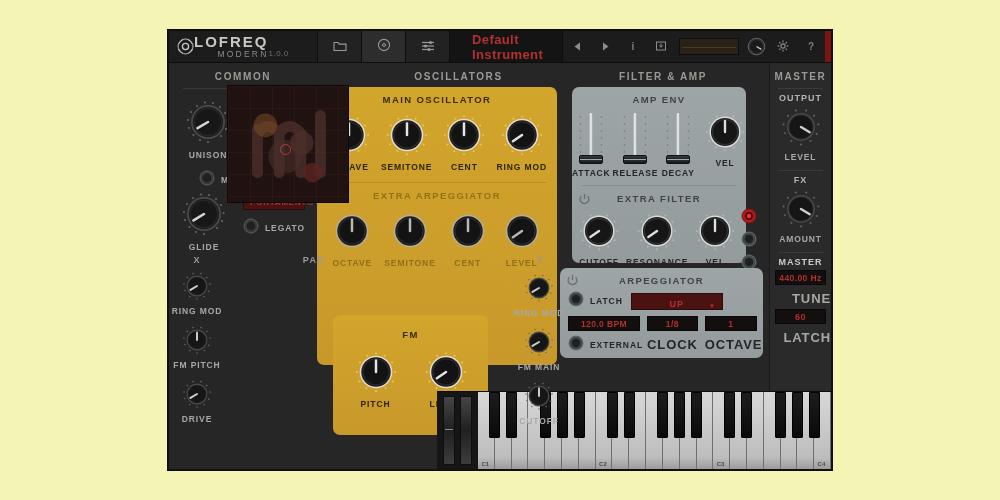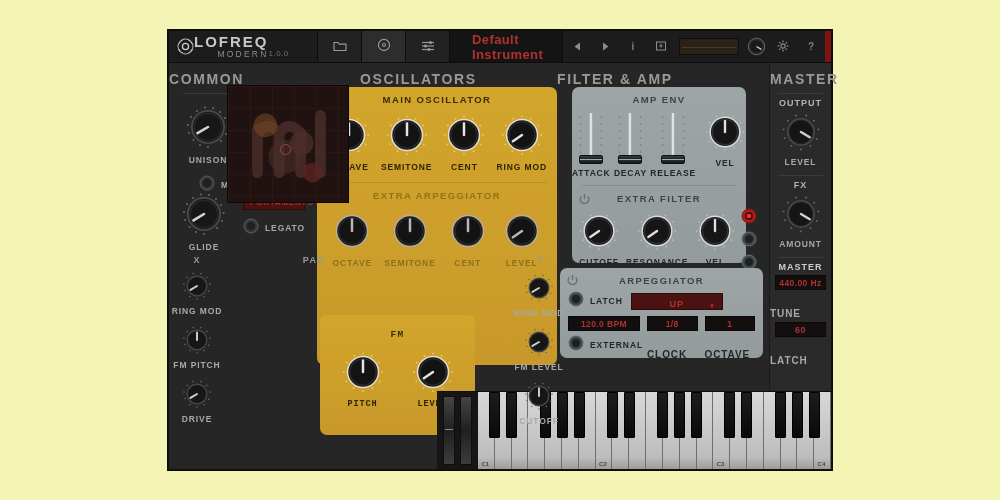--- a/index.html
+++ b/index.html
@@ -50,21 +50,21 @@
 
   
   .body { flex:1; display:flex; position:relative; background:#262626; }
 
   .col-common { width:148px; position:relative; }
   .col-osc { width:240px; position:relative;padding-left:43px; }
   .col-filt { width:212px; position:relative; }
   .col-master { width:62px; position:relative; background:#2a2a2a; border-left:1px solid #1a1a1a;}
 
   .sec-title {
-    text-align:left; color:#9a9a95; font-size:14px; font-weight:bold;
+    text-align:center; color:#9a9a95; font-size:10px; font-weight:bold;
     letter-spacing:1.6px; padding:8px 0 6px;
   }
   .hr { height:1px; background:#3a3a3a; margin:0 14px 10px; }
 
   
   .knob-cell { display:flex; flex-direction:column; align-items:center; }
   .knob { position:relative; }
   .knob svg { display:block; }
   .knob-label {
     font-size:8.5px; letter-spacing:.9px; color:#a8a8a3; margin-top:5px; white-space:nowrap;
@@ -122,21 +122,21 @@
   
   .radio-row { display:flex; align-items:center; gap:5px; margin-bottom:3px;}
   .radio-lbl { font-size:8.5px; color:#22262a; font-weight:bold; letter-spacing:.5px;}
 
   
   .vbox {
     background:#130f0f; border:1px solid #0a0808; color:#b2302f;
     font-size:8.5px; font-weight:bold; text-align:center;
     display:flex; align-items:center; justify-content:center; letter-spacing:.4px;
   }
-  .vlbl { text-align:left; font-size:10px; font-weight:bold; letter-spacing:.9px; color:#a8a8a3; margin-top:18px;}
+  .vlbl { text-align:right; font-size:13px; font-weight:bold; letter-spacing:.9px; color:#a8a8a3; margin-top:6px;}
   .on-grey .vlbl { color:#22262a; }
   .pad {
     background:#201210; border:1px solid #0d0806; position:relative; overflow:hidden;
   }
   .pad-grid {
     position:absolute; inset:0;
     background-image:linear-gradient(#3a1a18 1px, transparent 1px),
                      linear-gradient(90deg,#3a1a18 1px, transparent 1px);
     background-size:22px 22px; opacity:.5;
   }
@@ -682,21 +682,21 @@
                   <circle cx="23" cy="23" r="14.2" fill="#2d2d2d"></circle>
                   <circle cx="23" cy="23" r="13" fill="#131313"></circle>
                 <line x1="23" y1="23" x2="13.5" y2="29.5" stroke="#b8b8b8" stroke-width="2.6" stroke-linecap="round"></line>
               </svg>
             </div>
             <div class="knob-label">LEVEL</div>
           </div>
         </div>
       </div>
 
-      <div class="gold on-gold" style="left:3px; top:252px; width:155px; height:120px;font-family:Liberation Mono, monospace;">
+      <div class="gold on-gold" style="left:16px; top:252px; width:155px; height:120px;">
         <div class="gold-title" style="padding-top:14px;">FM</div>
         <div class="row" style="gap:26px; margin-top:10px;">
           <div class="knob-cell on-gold">
             <div class="knob">
               <svg width="44" height="44" viewBox="0 0 46 46">
                 <g fill="#e8c76a">
                     <circle cx="23" cy="43" r="1"></circle>
                     <circle cx="13" cy="40" r="1"></circle>
                     <circle cx="5.5" cy="33" r="1"></circle>
                     <circle cx="3" cy="23" r="1"></circle>
@@ -793,21 +793,21 @@
                   <circle cx="43" cy="20" r="1.2"></circle>
                   <circle cx="41" cy="31" r="1.2"></circle>
                   <circle cx="34" cy="39" r="1.2"></circle>
                 </g>
               <circle cx="23" cy="23" r="16" fill="#4a4a4a"></circle>
                 <circle cx="23" cy="23" r="14.3" fill="#242424"></circle>
                 <circle cx="23" cy="23" r="13" fill="#161616"></circle>
               <line x1="23" y1="23" x2="13" y2="29" stroke="#cfcfcf" stroke-width="3" stroke-linecap="round"></line>
             </svg>
           </div>
-          <div class="knob-label">FM LEVEL</div>
+          <div class="knob-label">FM MAIN</div>
         </div>
         <div class="knob-cell">
           <div class="knob">
             <svg width="30" height="30" viewBox="0 0 46 46">
               <g fill="#6a6a6a">
                   <circle cx="23" cy="43" r="1.2"></circle>
                   <circle cx="12" cy="39" r="1.2"></circle>
                   <circle cx="4.5" cy="30" r="1.2"></circle>
                   <circle cx="3" cy="20" r="1.2"></circle>
                   <circle cx="8" cy="10" r="1.2"></circle>
@@ -873,21 +873,21 @@
                     <circle cx="23.5" cy="13" r=".9"></circle>
                     <circle cx="23.5" cy="20" r=".9"></circle>
                     <circle cx="23.5" cy="27" r=".9"></circle>
                     <circle cx="23.5" cy="34" r=".9"></circle>
                     <circle cx="23.5" cy="41" r=".9"></circle>
                 </g>
               </svg>
               <div class="slider-stem"></div>
               <div class="slider-cap"></div>
             </div>
-            <div class="slider-lbl">DECAY</div>
+            <div class="slider-lbl">RELEASE</div>
           </div>
           <div class="slider-cell">
             <div class="slider-track">
               <svg class="slider-dots" viewBox="0 0 26 53" width="26" height="53">
                 <g fill="#7d8486">
                   <circle cx="2.5" cy="6" r=".9"></circle>
                     <circle cx="2.5" cy="13" r=".9"></circle>
                     <circle cx="2.5" cy="20" r=".9"></circle>
                     <circle cx="2.5" cy="27" r=".9"></circle>
                     <circle cx="2.5" cy="34" r=".9"></circle>
@@ -896,21 +896,21 @@
                     <circle cx="23.5" cy="13" r=".9"></circle>
                     <circle cx="23.5" cy="20" r=".9"></circle>
                     <circle cx="23.5" cy="27" r=".9"></circle>
                     <circle cx="23.5" cy="34" r=".9"></circle>
                     <circle cx="23.5" cy="41" r=".9"></circle>
                 </g>
               </svg>
               <div class="slider-stem"></div>
               <div class="slider-cap"></div>
             </div>
-            <div class="slider-lbl">RELEASE</div>
+            <div class="slider-lbl">DECAY</div>
           </div>
           <div class="knob-cell on-grey" style="margin-left:6px;">
             <div class="knob">
               <svg width="42" height="42" viewBox="0 0 46 46">
                 <g fill="#b4babc">
                     <circle cx="23" cy="43" r="1"></circle>
                     <circle cx="13" cy="40" r="1"></circle>
                     <circle cx="5.5" cy="33" r="1"></circle>
                     <circle cx="3" cy="23" r="1"></circle>
                     <circle cx="6" cy="13" r="1"></circle>

